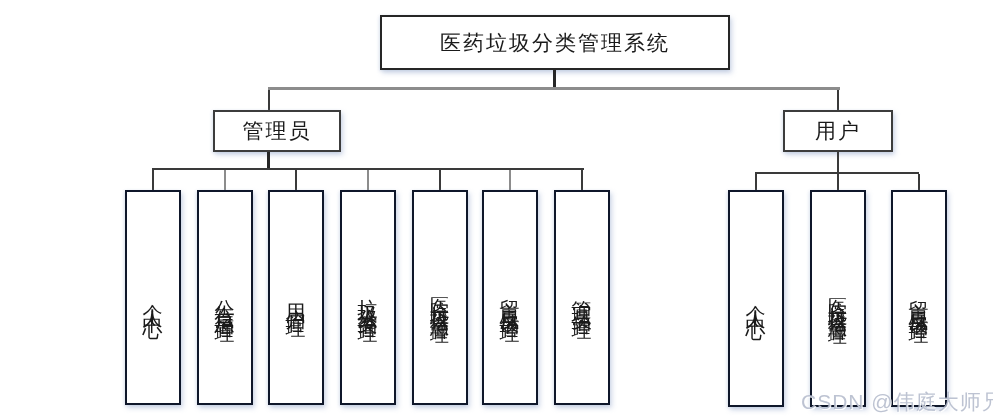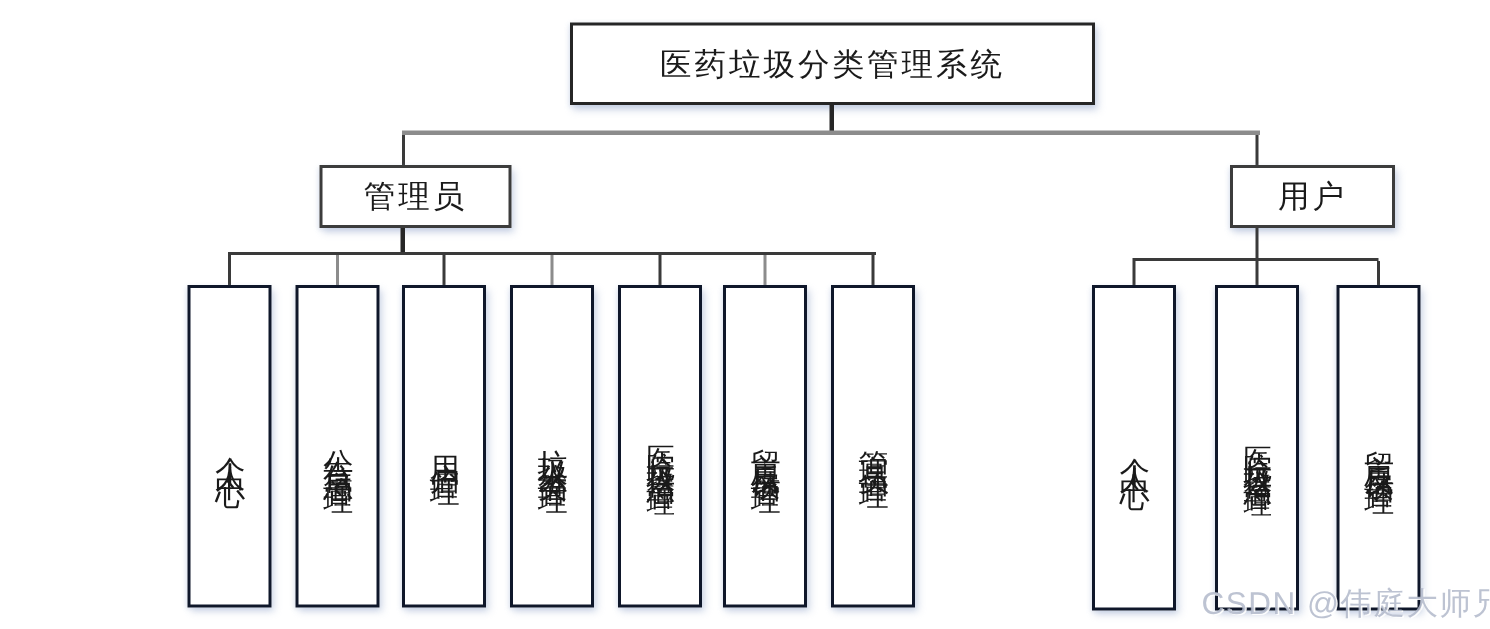--- a/index.html
+++ b/index.html
@@ -42,21 +42,21 @@
   </div>
 
   <div class="conn thick" style="left:553px;top:70px;width:3px;height:19px;"></div>
   <div class="conn gray" style="left:268px;top:87px;width:572px;height:3px;"></div>
   <div class="conn" style="left:268px;top:90px;width:2px;height:20px;"></div>
   <div class="conn" style="left:837px;top:90px;width:2px;height:20px;"></div>
 
   <div class="node lvl2" style="left:213px;top:110px;width:128px;height:42px;">
     <span class="hlabel">管理员</span>
   </div>
-  <div class="node lvl2" style="left:820px;top:110px;width:110px;height:42px;">
+  <div class="node lvl2" style="left:783px;top:110px;width:110px;height:42px;">
     <span class="hlabel">用户</span>
   </div>
 
   <div class="conn thick" style="left:267px;top:152px;width:3px;height:17px;"></div>
   <div class="conn" style="left:152px;top:168px;width:432px;height:2px;"></div>
   <div class="conn" style="left:152px;top:170px;width:2px;height:20px;"></div>
   <div class="conn gray" style="left:224px;top:170px;width:2px;height:20px;"></div>
   <div class="conn" style="left:295px;top:170px;width:2px;height:20px;"></div>
   <div class="conn gray" style="left:367px;top:170px;width:2px;height:20px;"></div>
   <div class="conn" style="left:439px;top:170px;width:2px;height:20px;"></div>

